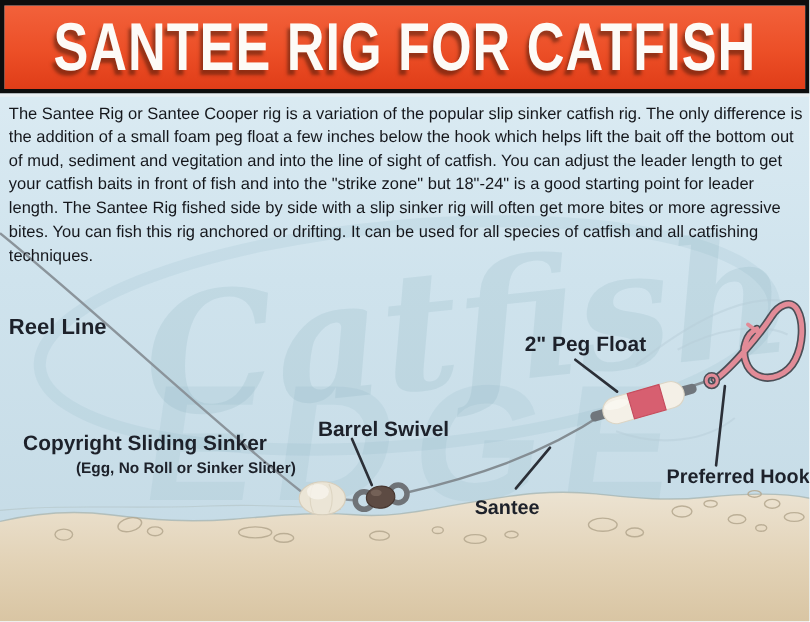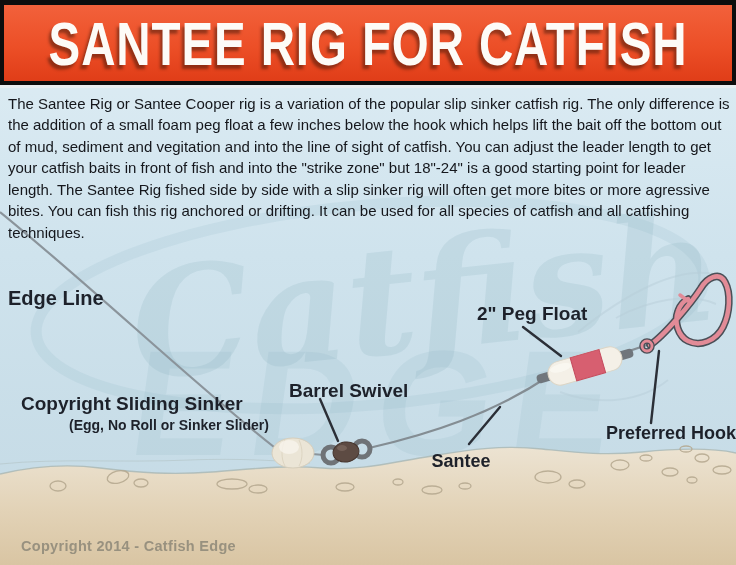--- a/index.html
+++ b/index.html
@@ -203,31 +203,30 @@
 
     <g stroke="#2b2f37" stroke-width="2.4" stroke-linecap="round">
       <path d="M320,399 L338,441"></path>
       <path d="M523,327 L561,356"></path>
       <path d="M469,444 L500,407"></path>
       <path d="M651,423 L659,351"></path>
     </g>
   </svg>
 
   <div class="label label-main-line">
-    <div>Edge Line</div>
+    <div>Reel Line</div>
   </div>
 
   <div class="label label-sinker">Copyright Sliding Sinker</div>
   <div class="label label-sinker-sub">(Egg, No Roll or Sinker Slider)</div>
 
   <div class="label label-swivel">Barrel Swivel</div>
 
   <div class="label label-float">2" Peg Float</div>
 
   <div class="label label-mono">
     <div>Santee</div>
   </div>
 
   <div class="label label-hook">Preferred Hook</div>
 
-  <div class="copyright">Copyright 2014 - Catfish Edge</div>
 
 </div>
 
 </body></html>

